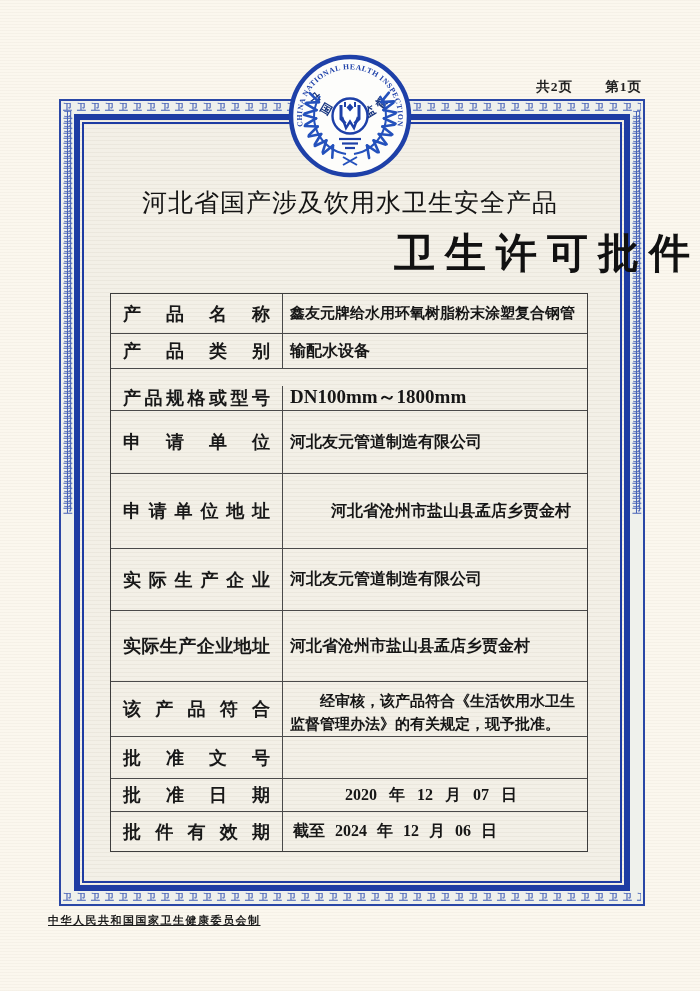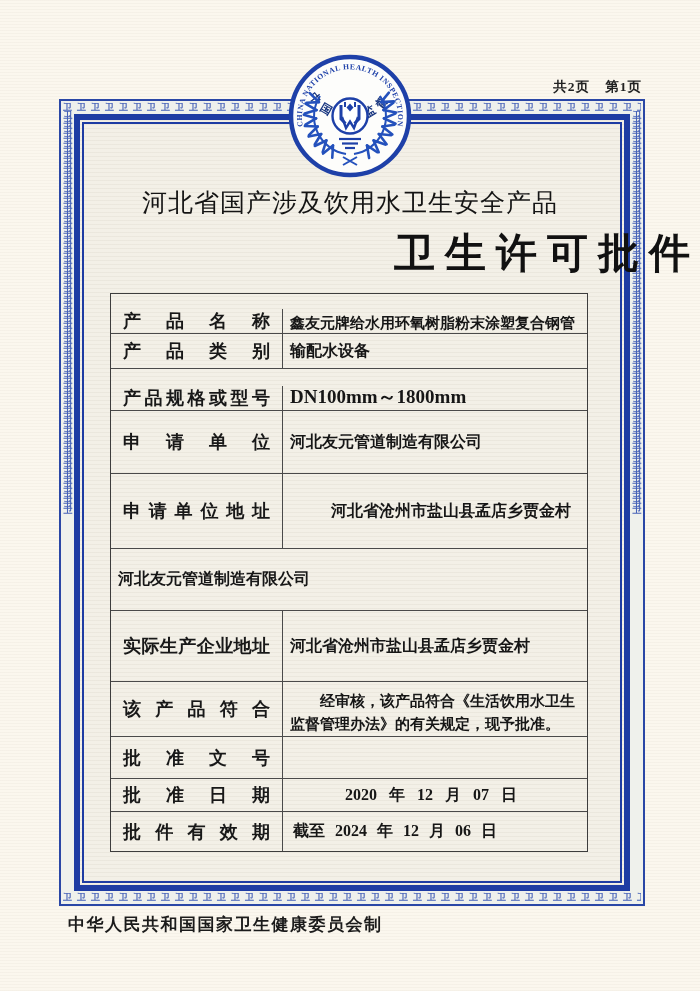--- a/index.html
+++ b/index.html
@@ -15,21 +15,21 @@
       repeating-linear-gradient(0deg, rgba(170,160,145,0.07) 0 1px, transparent 1px 3px),
       #fbf7ee;
   }
 
   
   .pageinfo {
     position:absolute; top:78px; right:58px;
     font-size:13.5px; font-weight:bold; letter-spacing:1px;
     color:#222;
   }
-  .pageinfo span { margin-left:11px;text-align:center; }
+  .pageinfo span { margin-left:28px;text-align:center; }
 
   
   .frame {
     position:absolute; left:59px; top:99px; width:586px; height:807px;
     border:2px solid #2a47a6;
     background:#eff1ec;
   }
   .frame-inner {
     position:absolute; inset:13px;
     border:6px solid #1e3ca3;
@@ -89,22 +89,22 @@
   .v-product  { font-size:15px; letter-spacing:0; }
   .v-spec     { font-size:19px; font-family:"Liberation Serif",serif; }
   .v-conclusion { font-size:15px; font-weight:bold; display:block; padding-top:8px;
                   white-space:pre-line; text-indent:2em; line-height:1.55; }
   .v-docno    { white-space:pre; font-size:15.5px; padding-left:14px; }
   .v-date     { padding-left:62px; word-spacing:8px; }
   .v-expiry   { padding-left:10px; word-spacing:6px; }
 
   
   .footer {
-    position:absolute; left:68px; top:913px;
-    font-size:17px; font-weight:bold; letter-spacing:1.5px; color:#1b1b1b;
+    position:absolute; left:48px; top:913px;
+    font-size:11px; font-weight:bold; letter-spacing:1.5px; color:#1b1b1b;text-decoration:underline;
   }
 </style>
 </head>
 <body>
 
 <div class="page">
 
   <div class="pageinfo">
     <span>共2页</span>
     <span>第1页</span>
@@ -168,21 +168,21 @@
       <path d="M-9,-11 L-9,3 L-4.5,7.5" stroke="#1e40a8" stroke-width="3" fill="none"></path>
       <path d="M9,-11 L9,3 L4.5,7.5" stroke="#1e40a8" stroke-width="3" fill="none"></path>
       <path d="M-8,1 L-4,12 L0,5.5 L4,12 L8,1" stroke="#1e40a8" stroke-width="2.4" fill="none"></path>
     </g>
   </svg>
 
   <div class="title1">河北省国产涉及饮用水卫生安全产品</div>
   <div class="title2">卫生许可批件</div>
 
   <div class="cert-table">
-    <div class="row" style="height:40px;align-items:flex-end;">
+    <div class="row" style="height:40px;">
       <div class="cell-label">
           <div>产品名称</div>
         </div>
       <div class="cell-value v-product">鑫友元牌给水用环氧树脂粉末涂塑复合钢管</div>
     </div>
     <div class="row" style="height:35px;">
       <div class="cell-label">
           <div>产品类别</div>
         </div>
       <div class="cell-value">输配水设备</div>
@@ -199,20 +199,23 @@
         </div>
       <div class="cell-value">河北友元管道制造有限公司</div>
     </div>
     <div class="row" style="height:75px;gap:41px;">
       <div class="cell-label">
           <div>申请单位地址</div>
         </div>
       <div class="cell-value">河北省沧州市盐山县孟店乡贾金村</div>
     </div>
     <div class="row" style="height:62px;">
+      <div class="cell-label">
+          <div>实际生产企业</div>
+        </div>
       <div class="cell-value">河北友元管道制造有限公司</div>
     </div>
     <div class="row" style="height:71px;">
       <div class="cell-label">
           <div>实际生产企业地址</div>
         </div>
       <div class="cell-value">河北省沧州市盐山县孟店乡贾金村</div>
     </div>
     <div class="row" style="height:55px;">
       <div class="cell-label">

